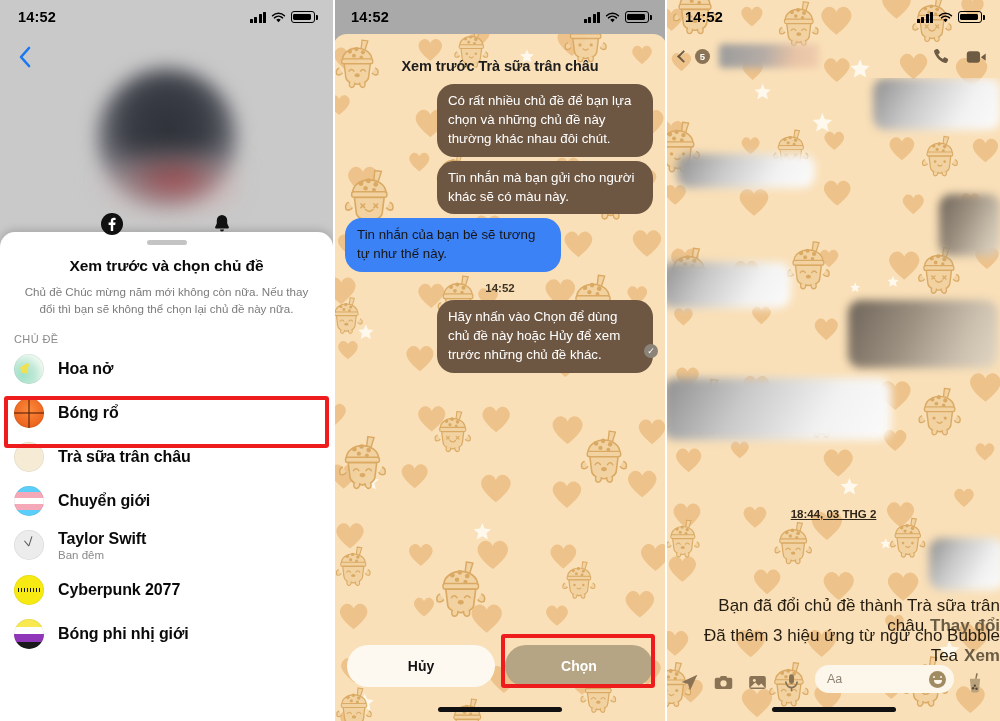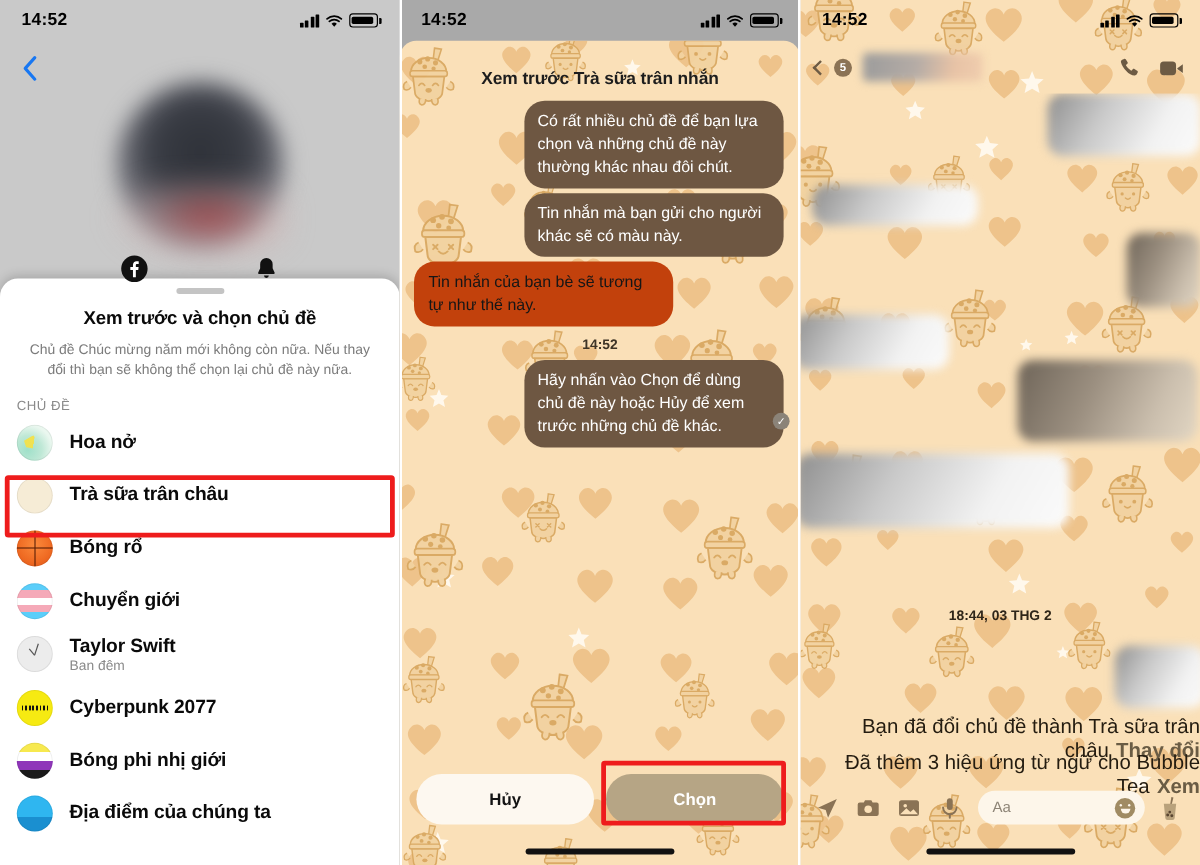--- a/index.html
+++ b/index.html
@@ -90,21 +90,21 @@
   .p2-card { position:absolute; left:0; right:0; top:34px; bottom:0;
     background:#fae0b8; border-radius:14px 14px 0 0; overflow:hidden; }
   .bgpat { position:absolute; inset:0; }
   .prev-title { position:absolute; left:0; right:0; top:24px; text-align:center;
     font-size:14.5px; font-weight:700; color:#1d1d1d; z-index:5; letter-spacing:-.1px; }
 
   .msgs { position:absolute; left:0; right:0; top:50px; z-index:6; }
   .bub { max-width:216px; padding:8px 12px; font-size:13.3px; line-height:1.42;
     border-radius:17px; word-wrap:break-word; }
   .bub.out { background:#6e5742; color:#fff; margin-left:auto; margin-right:14px;padding-left:11px; }
-  .bub.in  { background:#c2410c; color:#161616; margin-left:12px; }
+  .bub.in  { background:#3b82f6; color:#161616; margin-left:12px; }
   .row-out { display:flex; justify-content:flex-end; margin-bottom:4px; }
   .row-in { display:flex; margin-bottom:4px; }
   .tstamp { text-align:center; font-size:11.5px; color:#3e3426; font-weight:600;
     margin:10px 0 6px; }
   .seen { position:absolute; right:9px; width:14px; height:14px; border-radius:50%;
     background:#8b8378; display:flex; align-items:center; justify-content:center;
     color:#fff; font-size:9px; }
 
   .p2-actions { position:absolute; left:0; right:0; bottom:34px; display:flex;
     gap:10px; padding:0 14px; z-index:12; }
@@ -127,27 +127,27 @@
   .blurname { width:100px; height:24px; border-radius:4px; margin-left:2px;
     background:linear-gradient(100deg,#9b9b9b 0%,#b5aca6 45%,#e8c3a6 75%,#f0cdae 100%);
     filter:blur(3.5px); }
   .p3-head-r { margin-left:auto; display:flex; align-items:center; gap:13px; }
 
   .p3-body { position:absolute; left:0; right:0; top:78px; bottom:0; overflow:hidden; }
   .blurbub { position:absolute; border-radius:13px; filter:blur(4px); }
   .bl-light { background:linear-gradient(120deg,#8e8e8e 0%,#c9c9c9 35%,#f2f2f2 70%,#fbfbfb 100%); }
   .bl-dark { background:linear-gradient(115deg,#6e6458 0%,#9b8f80 40%,#cbbfae 75%,#e3d7c4 100%); }
   .p3-ts { position:absolute; left:0; right:0; text-align:center; font-size:11.5px;
-    color:#2f2619; font-weight:700; z-index:8; }
+    color:#2f2619; font-weight:700; z-index:8;text-decoration:underline; }
   .sysline { position:absolute; left:0; right:0; text-align:right; font-size:17px;
     color:#241c10; z-index:9; font-weight:500; }
   .sysline b { font-weight:700; color:#6a5c44; margin-left:6px; }
 
   .inputbar { position:absolute; left:0; right:0; bottom:28px; height:40px; z-index:22;
-    display:flex; align-items:center; gap:13px; padding:0 12px; }
+    display:flex; align-items:flex-end; gap:13px; padding:0 12px; }
   .ib-icon { width:21px; height:21px; flex:0 0 auto; cursor:pointer; }
   .ib-field { flex:1; height:28px; background:#fdf6ea; border-radius:14px;
     display:flex; align-items:center; padding:0 8px 0 12px; }
   .ib-ph { font-size:12.5px; color:#8d8476; flex:1; }
   .ib-emoji { width:17px; height:17px; border-radius:50%; background:#a08b63; flex:0 0 auto;
     position:relative; }
   .ib-emoji::before{content:"";position:absolute;left:3.5px;top:5px;width:2.2px;height:2.2px;
     border-radius:50%;background:#fdf6ea;box-shadow:7px 0 0 #fdf6ea;}
   .ib-emoji::after{content:"";position:absolute;left:4.5px;top:9.5px;width:8px;height:4px;
     border-radius:0 0 5px 5px;background:#fdf6ea;}
@@ -217,29 +217,29 @@
       <div class="sheet-sub">Chủ đề Chúc mừng năm mới không còn nữa. Nếu thay đổi thì bạn sẽ không thể chọn lại chủ đề này nữa.</div>
       <div class="sec-label">CHỦ ĐỀ</div>
       <div class="theme-list" id="theme-list">
           <div class="theme-row">
             <div class="sw sw-flower"></div>
             <div class="tr-txt">
               <div class="tr-name">Hoa nở</div>
             </div>
           </div>
           <div class="theme-row">
+            <div class="sw sw-basket"></div>
+            <div class="tr-txt">
+              <div class="tr-name">Bóng rổ</div>
+            </div>
+          </div>
+          <div class="theme-row">
             <div class="sw sw-boba"></div>
             <div class="tr-txt">
               <div class="tr-name">Trà sữa trân châu</div>
-            </div>
-          </div>
-          <div class="theme-row">
-            <div class="sw sw-basket"></div>
-            <div class="tr-txt">
-              <div class="tr-name">Bóng rổ</div>
             </div>
           </div>
           <div class="theme-row">
             <div class="sw sw-trans"></div>
             <div class="tr-txt">
               <div class="tr-name">Chuyển giới</div>
             </div>
           </div>
           <div class="theme-row">
             <div class="sw sw-clock"></div>
@@ -251,26 +251,20 @@
           <div class="theme-row">
             <div class="sw sw-cyber"></div>
             <div class="tr-txt">
               <div class="tr-name">Cyberpunk 2077</div>
             </div>
           </div>
           <div class="theme-row">
             <div class="sw sw-nb"></div>
             <div class="tr-txt">
               <div class="tr-name">Bóng phi nhị giới</div>
-            </div>
-          </div>
-          <div class="theme-row">
-            <div class="sw sw-loc"></div>
-            <div class="tr-txt">
-              <div class="tr-name">Địa điểm của chúng ta</div>
             </div>
           </div>
         </div>
     </div>
 
     <div class="hl" id="hl1" style="left: 4px; top: 396px; width: 325px; height: 52px;"></div>
   </div>
 
   <div class="divider" style="left:333px"></div>
 
@@ -797,21 +791,21 @@
               <path d="M2 36 q-5 2 -3 8 q4 2 7 -2" fill="#f2d2a0" stroke="#d9a861" stroke-width="1.6"></path>
               <path d="M46 36 q5 2 3 8 q-4 2 -7 -2" fill="#f2d2a0" stroke="#d9a861" stroke-width="1.6"></path>
               <path d="M15 53 q-2 6 2 7 q4 0 4 -6" fill="#f2d2a0" stroke="#d9a861" stroke-width="1.6"></path>
               <path d="M33 53 q2 6 -2 7 q-4 0 -4 -6" fill="#f2d2a0" stroke="#d9a861" stroke-width="1.6"></path>
               <circle cx="17" cy="39" r="2" fill="#d9a861"></circle>
               <circle cx="31" cy="39" r="2" fill="#d9a861"></circle>
               <path d="M21 44 q3 3 6 0" stroke="#d9a861" stroke-width="1.7" fill="none" stroke-linecap="round"></path>
             </g>
           </svg>
         </div>
-      <div class="prev-title">Xem trước Trà sữa trân nhắn</div>
+      <div class="prev-title">Xem trước Trà sữa trân châu</div>
       <div class="msgs" id="msgs2">
           <div class="row-out">
             <div class="bub out">Có rất nhiều chủ đề để bạn lựa chọn và những chủ đề này thường khác nhau đôi chút.</div>
           </div>
           <div class="row-out">
             <div class="bub out">Tin nhắn mà bạn gửi cho người khác sẽ có màu này.</div>
           </div>
           <div class="row-in">
             <div class="bub in">Tin nhắn của bạn bè sẽ tương tự như thế này.</div>
           </div>

